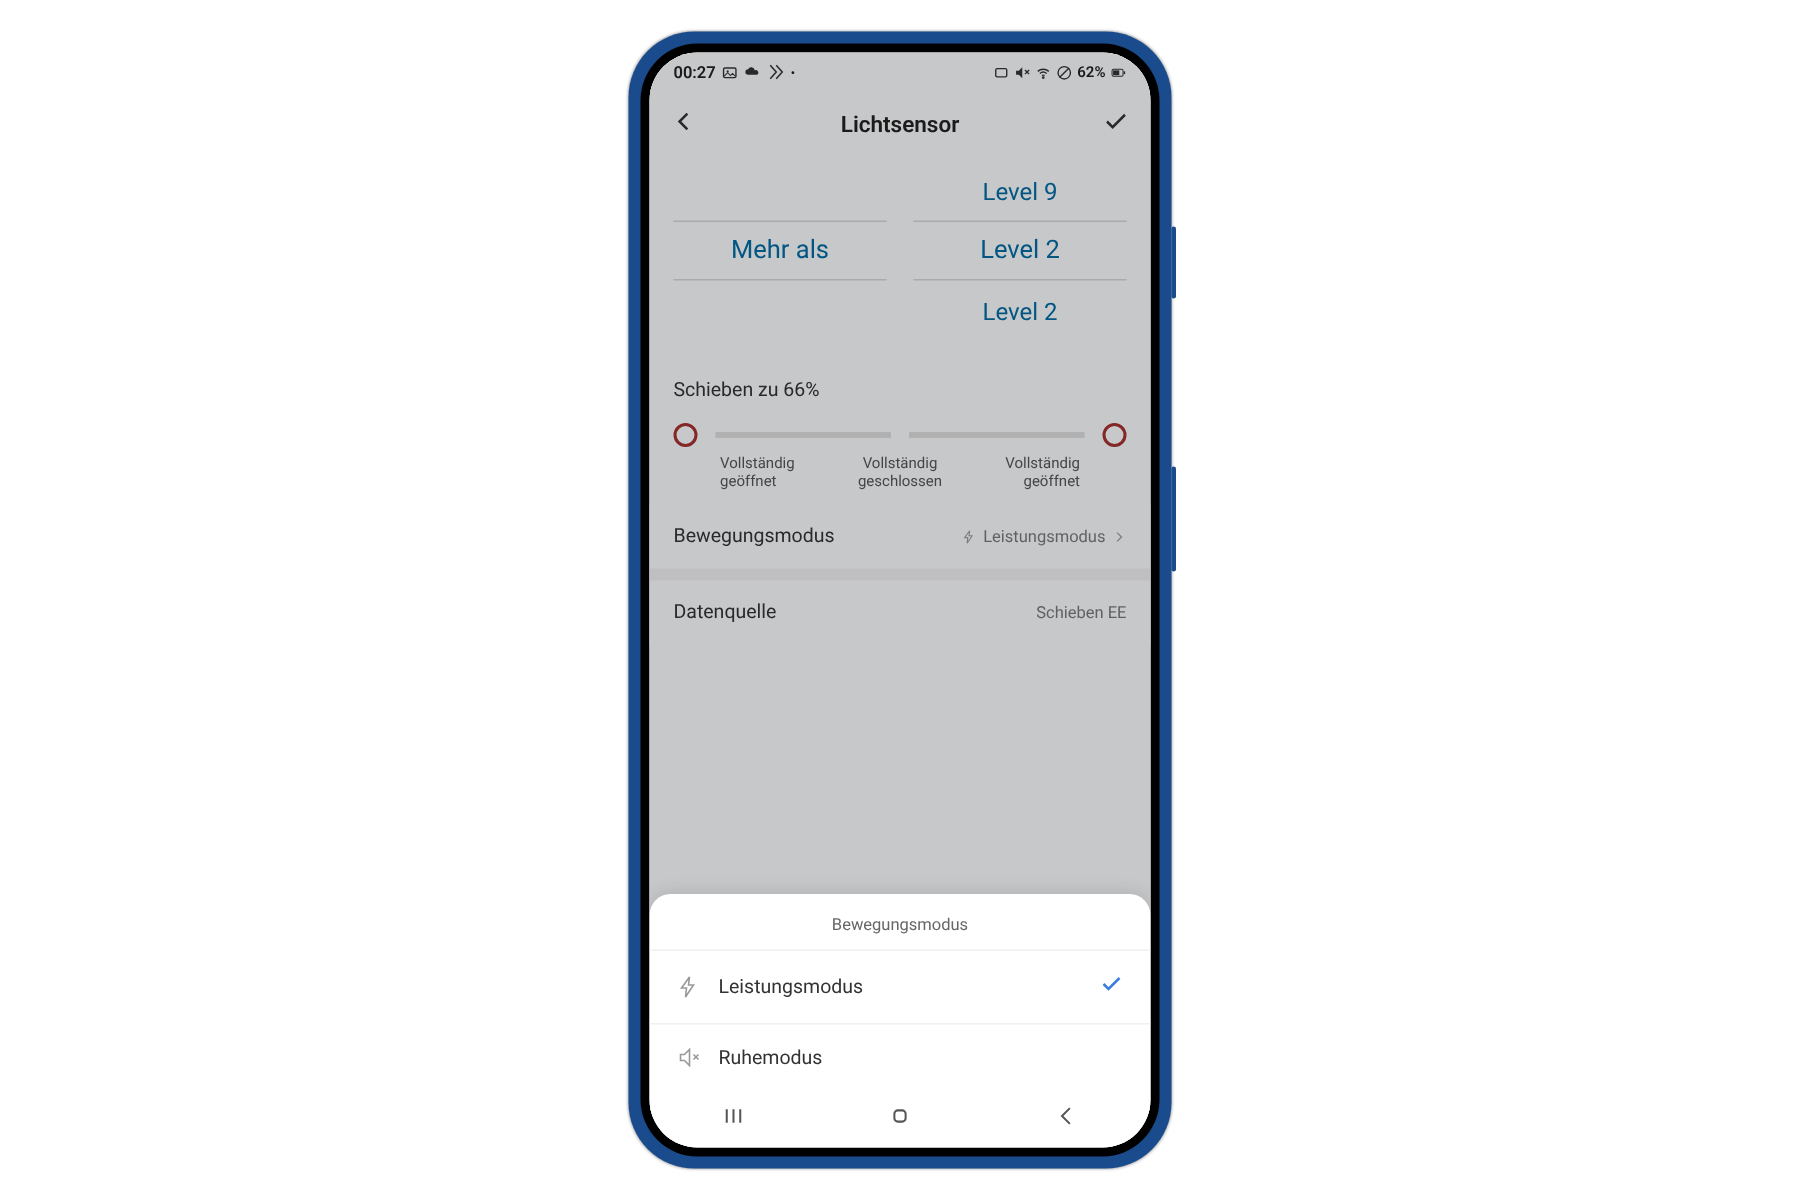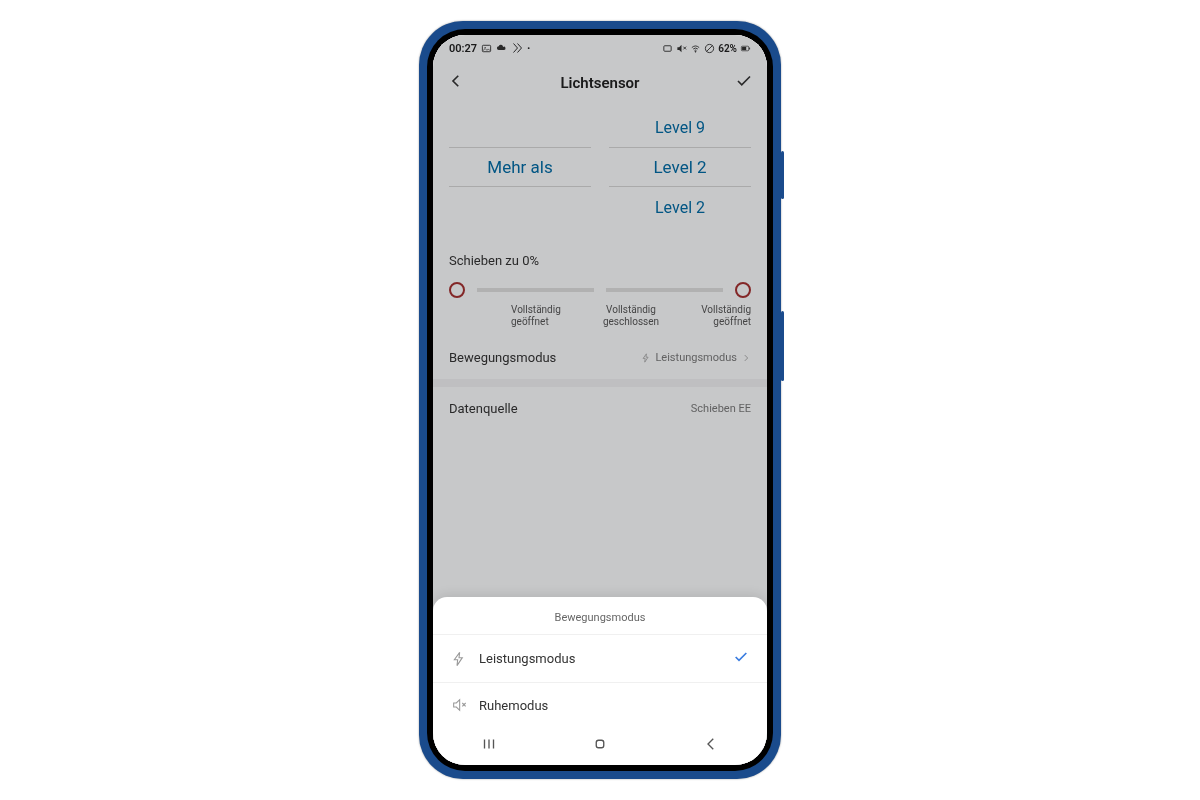--- a/index.html
+++ b/index.html
@@ -152,21 +152,21 @@
   }
   .knob {
     width: 16px; height: 16px;
     border: 2.5px solid #a03030;
     border-radius: 50%;
     background: transparent;
     flex-shrink: 0;
   }
   .slider-labels {
     display: flex;
-    justify-content: flex-end;
+    justify-content: center;
     font-size: 10px;
     color: #555;
     line-height: 1.2;
   }
   .slider-labels span { max-width: 80px; text-align: center; }
   .slider-labels span:first-child { text-align: left; }
   .slider-labels span:last-child { text-align: right; }
   .list-row {
     display: flex;
     justify-content: space-between;
@@ -298,21 +298,21 @@
               </div>
               <div class="picker-col">
                 <div class="picker-item">Level 9</div>
                 <div class="picker-item selected">Level 2</div>
                 <div class="picker-item">Level 2</div>
               </div>
             </div>
           </div>
 
           <div class="slide-section">
-            <div class="slide-label">Schieben zu 0%</div>
+            <div class="slide-label">Schieben zu 66%</div>
             <div class="slider-track">
               <div class="knob"></div>
               <div class="track-bar-wrap">
                   <div class="track-bar"></div>
                 </div>
               <div class="track-bar-wrap">
                   <div class="track-bar"></div>
                 </div>
               <div class="knob"></div>
             </div>

